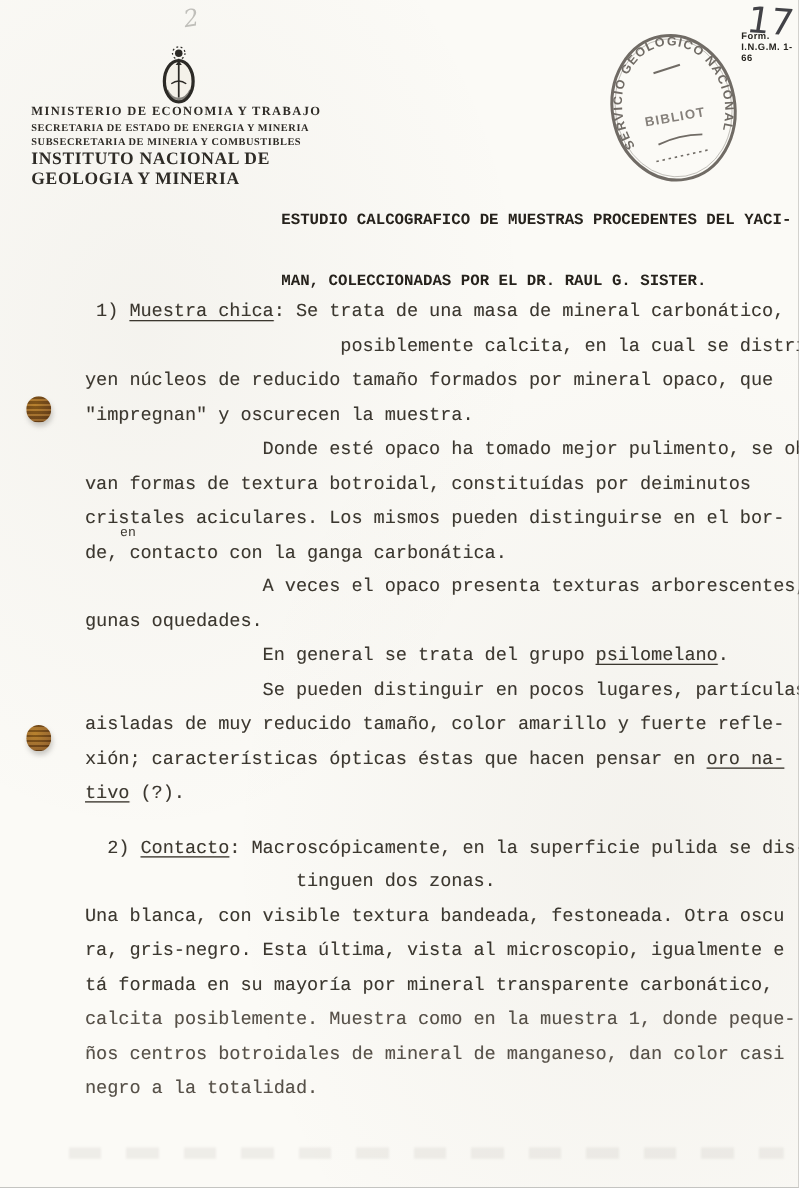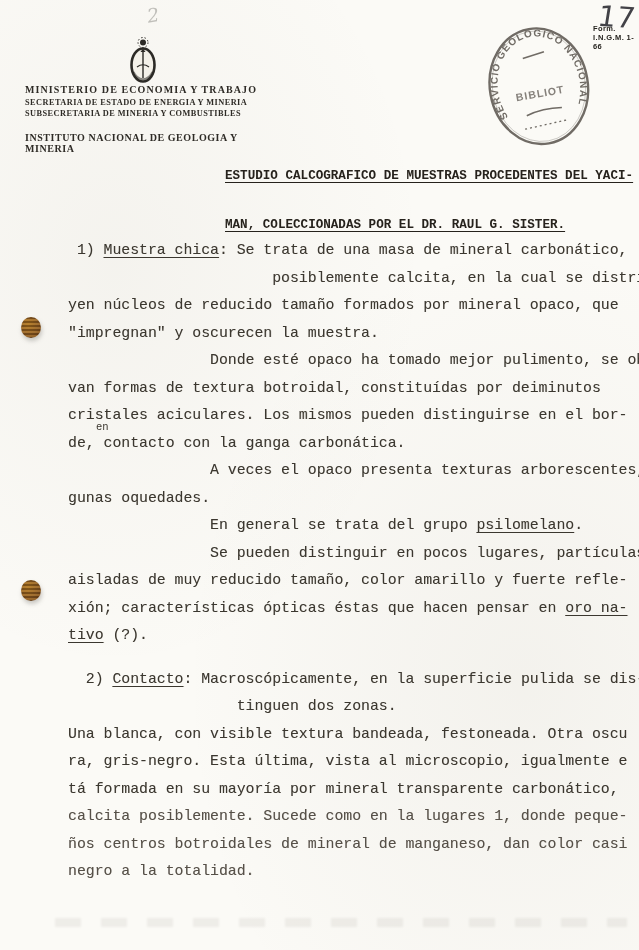--- a/index.html
+++ b/index.html
@@ -7,38 +7,38 @@
     background:
       radial-gradient(ellipse at 18% 28%, rgba(120,110,90,0.05), transparent 42%),
       radial-gradient(ellipse at 82% 72%, rgba(120,110,90,0.06), transparent 46%),
       #fbfaf6;}
   
   .letterhead{position:absolute;left:25px;top:84px;width:250px;text-align:left;
     color:#2e2b26;font-family:"Liberation Serif",serif;}
   .lh1{font-size:10px;font-weight:700;letter-spacing:1.1px;margin-bottom:3px;}
   .lh2{font-size:8.3px;font-weight:600;letter-spacing:.45px;margin-top:2px;}
   .lh3{font-size:8.3px;font-weight:600;letter-spacing:.45px;margin-top:2px;}
-  .lh4{font-size:10px;font-weight:700;letter-spacing:.55px;margin-top:14px;}
+  .lh4{font-size:14px;font-weight:700;letter-spacing:.55px;margin-top:2px;}
   .emblem{position:absolute;left:126px;top:36px;}
   
   .hand-number{position:absolute;left:598px;top:0px;font-family:"DejaVu Sans",sans-serif;
     font-size:29px;font-weight:400;color:#2e2f35;transform:rotate(4deg) skewX(-5deg);opacity:.9;}
   .form-code{position:absolute;left:553px;top:24px;font-size:7.5px;font-weight:700;
     letter-spacing:.4px;color:#26241f;padding-left:40px;}
   .pencil-mark{position:absolute;left:147px;top:4px;font-family:"DejaVu Serif",serif;
     font-style:italic;font-size:19px;color:#93928d;opacity:.55;transform:rotate(-9deg);}
   
   .stamp{position:absolute;left:478px;top:22px;opacity:.78;mix-blend-mode:multiply;
     transform:rotate(-10deg);}
   .stamp text{font-family:"Liberation Sans",sans-serif;fill:#4a443e;}
   
   .title{position:absolute;left:225px;top:136px;color:#26221c;
     font-family:"Liberation Mono","DejaVu Sans Mono",monospace;
     font-size:12.6px;line-height:16.2px;font-weight:700;white-space:pre;}
-  .title .tl{text-decoration:underline;text-underline-offset:2.5px;text-decoration-thickness:1.2px;}
+  .title .tl{text-underline-offset:2.5px;text-decoration-thickness:1.2px;}
   
   .body{position:absolute;left:68px;top:237px;width:568px;color:#3b372f;
     font-family:"Liberation Mono","DejaVu Sans Mono",monospace;
     font-size:14.8px;line-height:27.5px;text-shadow:0.3px 0 0 rgba(50,45,35,.25);}
   .bl{white-space:pre;}
   .bl.para{margin-top:16px;}
   .bl:nth-child(n+21){color:#565048;}
   .u{text-decoration:underline;text-underline-offset:3px;text-decoration-thickness:1.1px;margin-top:26px;}
   .insert-en{position:absolute;left:96px;top:421px;color:#3b372f;
     font-family:"Liberation Mono","DejaVu Sans Mono",monospace;font-size:10.5px;}
@@ -113,21 +113,21 @@
       <div class="bl"><span>                En general se trata del grupo </span><span class="u">psilomelano</span><span>.</span></div>
       <div class="bl"><span>                Se pueden distinguir en pocos lugares, partículas</span></div>
       <div class="bl"><span>aisladas de muy reducido tamaño, color amarillo y fuerte refle-</span></div>
       <div class="bl"><span>xión; características ópticas éstas que hacen pensar en </span><span class="u">oro na-</span></div>
       <div class="bl"><span class="u">tivo</span><span> (?).</span></div>
       <div class="bl para"><span>  2) </span><span class="u">Contacto</span><span>: Macroscópicamente, en la superficie pulida se dis-</span></div>
       <div class="bl"><span>                   tinguen dos zonas.</span></div>
       <div class="bl"><span>Una blanca, con visible textura bandeada, festoneada. Otra oscu</span></div>
       <div class="bl"><span>ra, gris-negro. Esta última, vista al microscopio, igualmente e</span></div>
       <div class="bl"><span>tá formada en su mayoría por mineral transparente carbonático,</span></div>
-      <div class="bl"><span>calcita posiblemente. Sucede como en la lugares 1, donde peque-</span></div>
+      <div class="bl"><span>calcita posiblemente. Muestra como en la muestra 1, donde peque-</span></div>
       <div class="bl"><span>ños centros botroidales de mineral de manganeso, dan color casi</span></div>
       <div class="bl"><span>negro a la totalidad.</span></div>
     </div>
 
   <div class="insert-en">en</div>
 
   <div class="hole hole1"></div>
   <div class="hole hole2"></div>
 
   <div class="ghost-row"></div>

